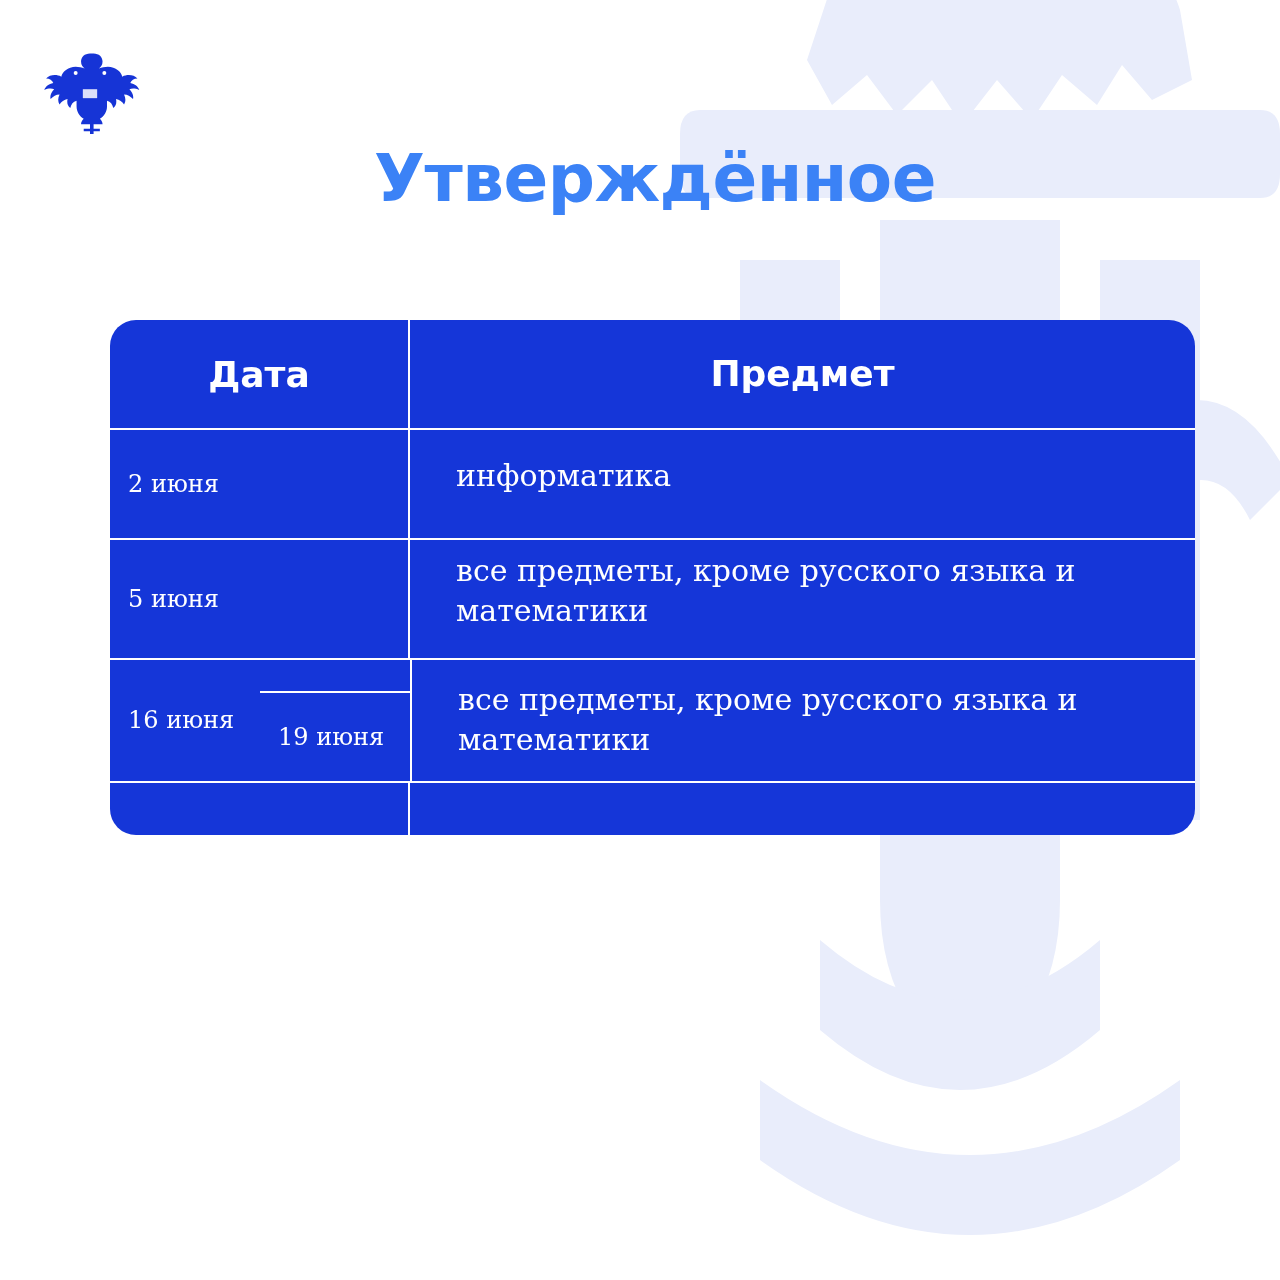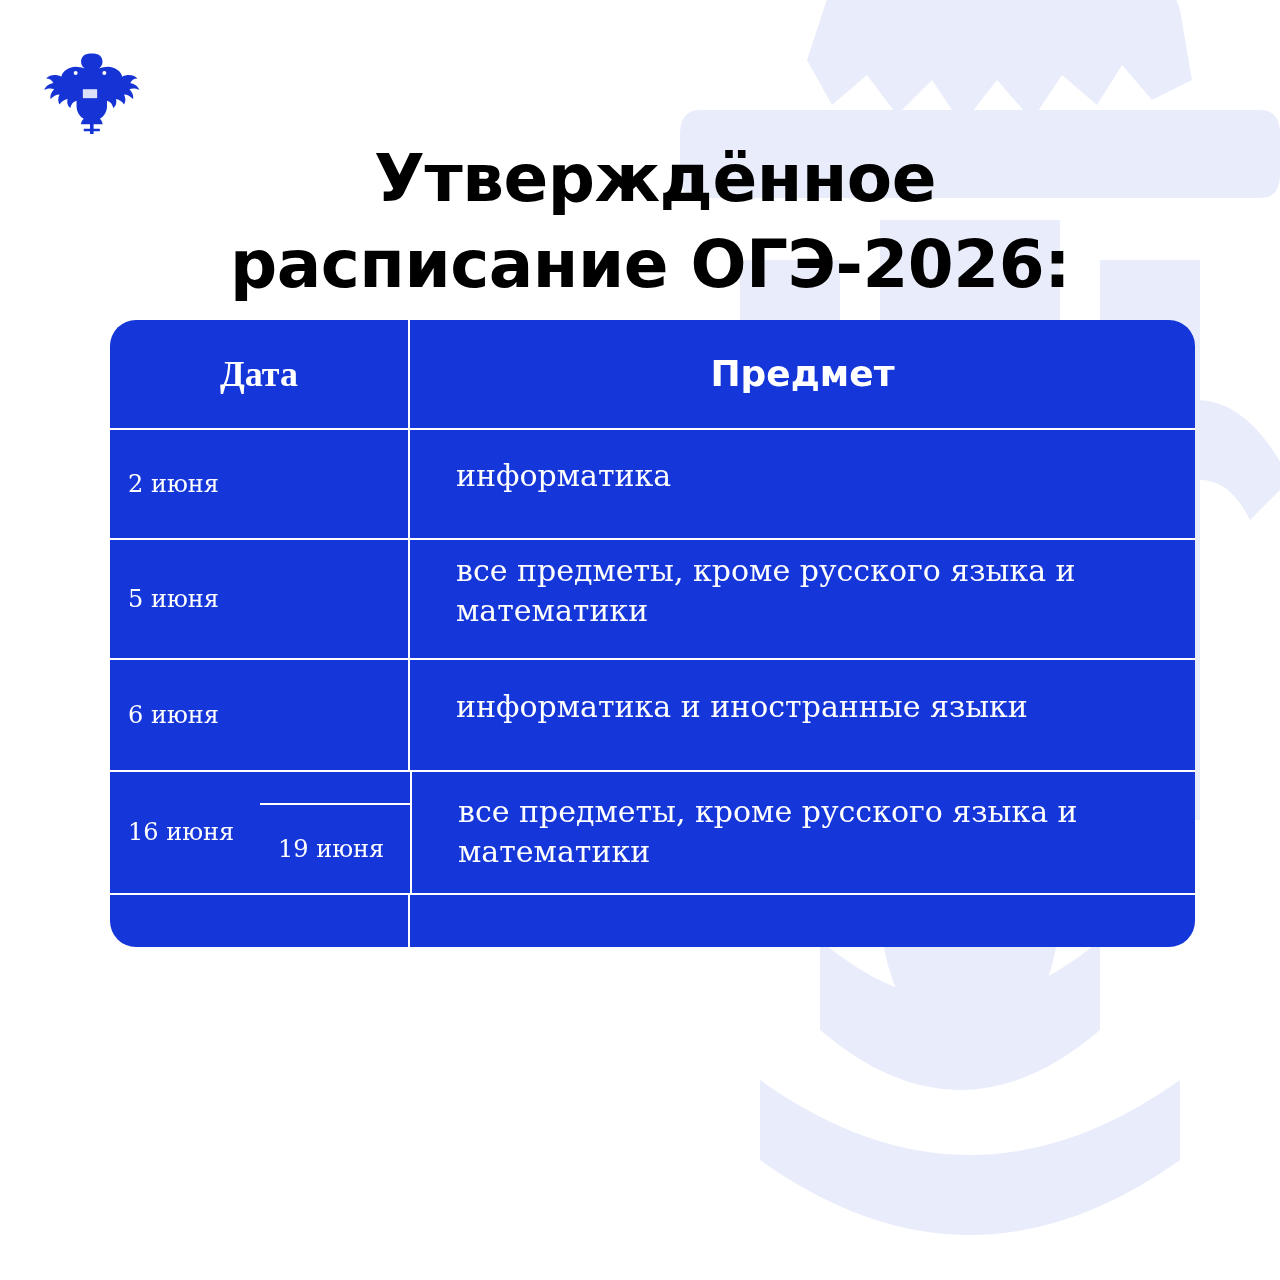--- a/index.html
+++ b/index.html
@@ -39,21 +39,21 @@
   }
   .emblem svg { display:block; width:100%; height:100%; }
 
   
   .title {
     position: absolute;
     left: 70px;
     top: 88px;
     width: 1160px;
     z-index: 2;
-    color: #000000;
+    color: #3b82f6;
     font-weight: 800;
     font-size: 66px;
     line-height: 1.42;
     letter-spacing: -0.5px;
     text-align: center;
     font-family: "DejaVu Sans", sans-serif;
   }
   .title .line { display: block; }
   .title .line1 { padding-left: 10px; }
   .title .line2 { margin-top: -8px; }
@@ -102,21 +102,21 @@
 
   .header-row .cell-date,
   .header-row .cell-subject {
     font-family: "DejaVu Sans", sans-serif;
     font-weight: 800;
     font-size: 36px;
     justify-content: center;
     padding-top: 30px;
     padding-bottom: 30px;
   }
-  .header-row .cell-date { padding-left: 0; font-family: Liberation Serif, serif; }
+  .header-row .cell-date { padding-left: 0; }
   .header-row .cell-subject { padding-left: 24px; }
 
   .r-math .cell-date, .r-math .cell-subject { min-height: 108px; }
   .r-all1 .cell-date, .r-all1 .cell-subject { min-height: 118px; }
   .r-inf .cell-date, .r-inf .cell-subject { min-height: 110px; }
   .r-rus .cell-date, .r-rus .cell-subject { min-height: 112px; }
 
   
   .merged {
     display: flex;
@@ -188,44 +188,39 @@
     <g fill="#ffffff">
       <circle cx="44" cy="28" r="2.2"></circle>
       <circle cx="76" cy="28" r="2.2"></circle>
       <path d="M52 46 h16 v10 h-16 z" opacity="0.85"></path>
     </g>
   </svg>
 </div>
 
 <h1 class="title">
   <span class="line line1">Утверждённое</span>
-  <span class="line line2">расписание ОГЭ-2026:</span>
 </h1>
 
 <div class="table-wrap">
 
   <div class="row header-row">
     <div class="cell-date">Дата</div>
     <div class="cell-subject">Предмет</div>
   </div>
 
   <div class="row r-math">
     <div class="cell-date">2 июня</div>
     <div class="cell-subject">информатика</div>
   </div>
 
   <div class="row r-all1">
     <div class="cell-date">5 июня</div>
     <div class="cell-subject">все предметы, кроме русского языка и математики</div>
   </div>
 
-  <div class="row r-inf">
-    <div class="cell-date">6 июня</div>
-    <div class="cell-subject">информатика и иностранные языки</div>
-  </div>
 
 
   <div class="merged">
     <div class="merged-dates">
       <div class="cell-date">16 июня</div>
       <div class="cell-date">19 июня</div>
     </div>
     <div class="merged-subject">все предметы, кроме русского языка и математики</div>
   </div>
 

